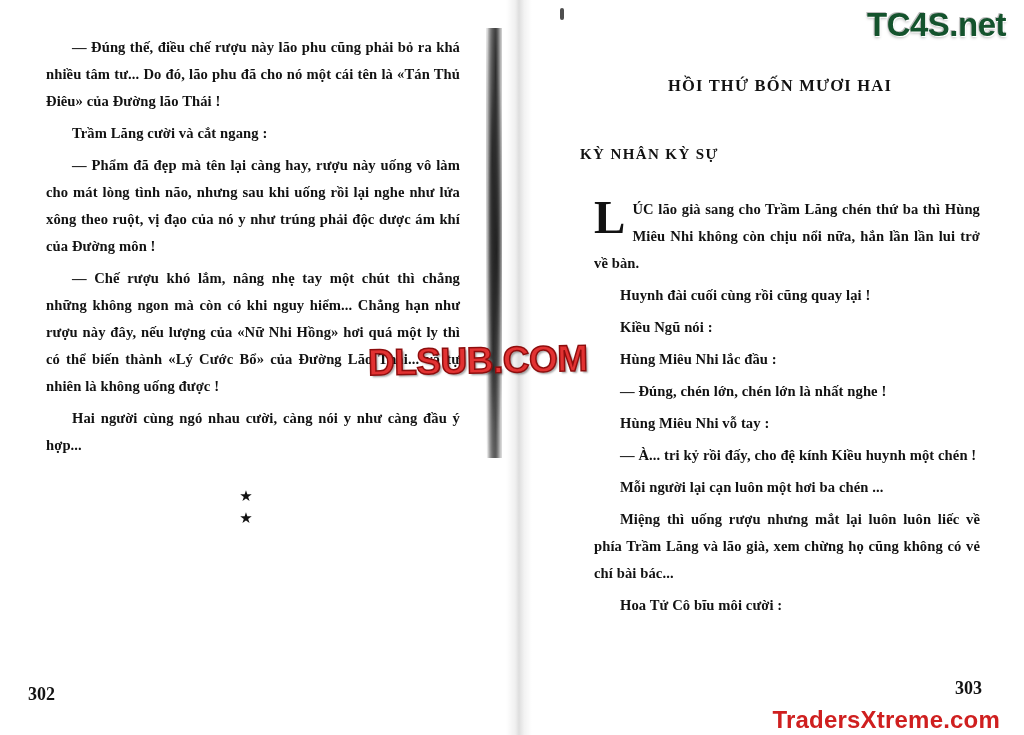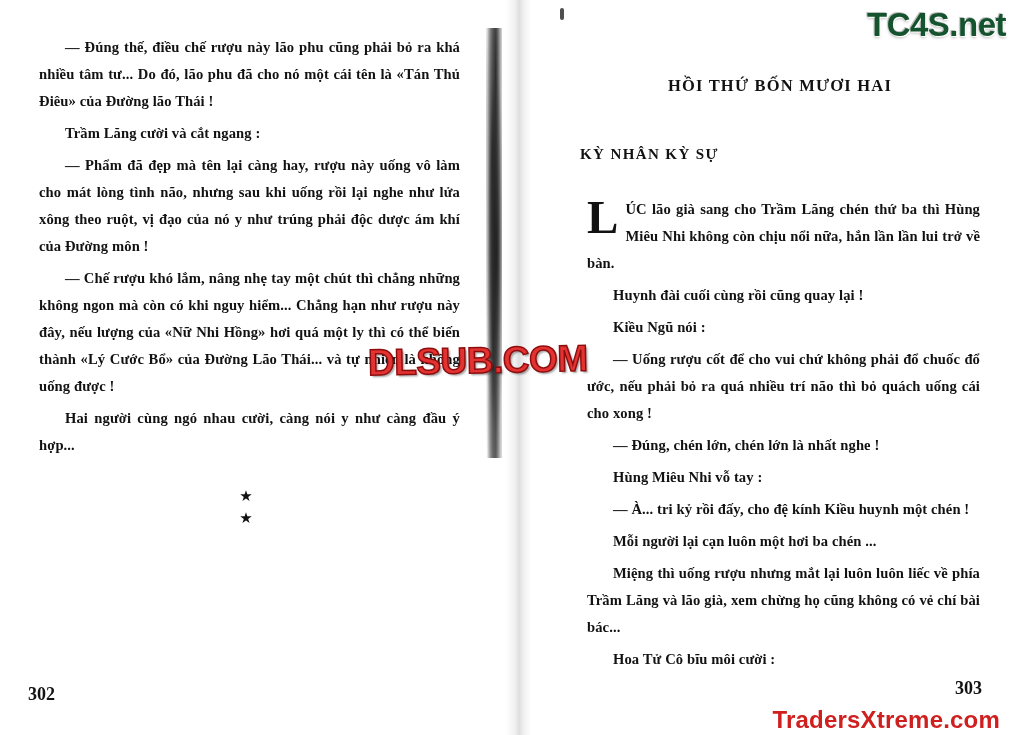--- a/index.html
+++ b/index.html
@@ -76,21 +76,21 @@
   .col {
     position: absolute;
     font-size: 14.6px;
     line-height: 27px;
     letter-spacing: .1px;
   }
   .page-left .col  { left: 32px;  top: 34px;  width: 428px; }
   .page-right .col { left: 68px;  top: 72px;  width: 400px; }
 
   p {
-    margin: 0 0 5px 7px;
+    margin: 0 0 5px 14px;
     text-align: justify;
     text-justify: inter-word;
     font-weight: 600;
   }
   p.indent { text-indent: 26px; }
   p.dash   { text-indent: 26px; }
 
   
   .chapter-num {
     text-align: center;
@@ -216,21 +216,21 @@
       <div class="chapter-num">HỒI THỨ BỐN MƯƠI HAI</div>
       <div class="chapter-title">KỲ NHÂN KỲ SỰ</div>
 
       <p class="dropcap-para">
         <span class="dropcap">L</span>
         <span>ÚC lão già sang cho Trầm Lăng chén thứ ba thì Hùng Miêu Nhi không còn chịu nổi nữa, hắn lần lần lui trở về bàn.</span>
       </p>
 
       <p class="indent">Huynh đài cuối cùng rồi cũng quay lại !</p>
       <p class="indent">Kiều Ngũ nói :</p>
-      <p class="dash">— Uống rượu cốt để cho vui chứ không phải đổ chuốc đổ ước, nếu phải bỏ ra quá nhiều trí não thì bỏ quách uống cái cho xong !</p>
+      <p class="indent">Hùng Miêu Nhi lắc đầu :</p>
       <p class="dash">— Đúng, chén lớn, chén lớn là nhất nghe !</p>
       <p class="indent">Hùng Miêu Nhi vỗ tay :</p>
       <p class="dash">— À... tri kỷ rồi đấy, cho đệ kính Kiều huynh một chén !</p>
       <p class="indent">Mỗi người lại cạn luôn một hơi ba chén ...</p>
       <p class="indent">Miệng thì uống rượu nhưng mắt lại luôn luôn liếc về phía Trầm Lăng và lão già, xem chừng họ cũng không có vẻ chí bài bác...</p>
       <p class="indent">Hoa Tử Cô bĩu môi cười :</p>
 
     </div>
     <div class="folio folio-right">303</div>
   </div>

